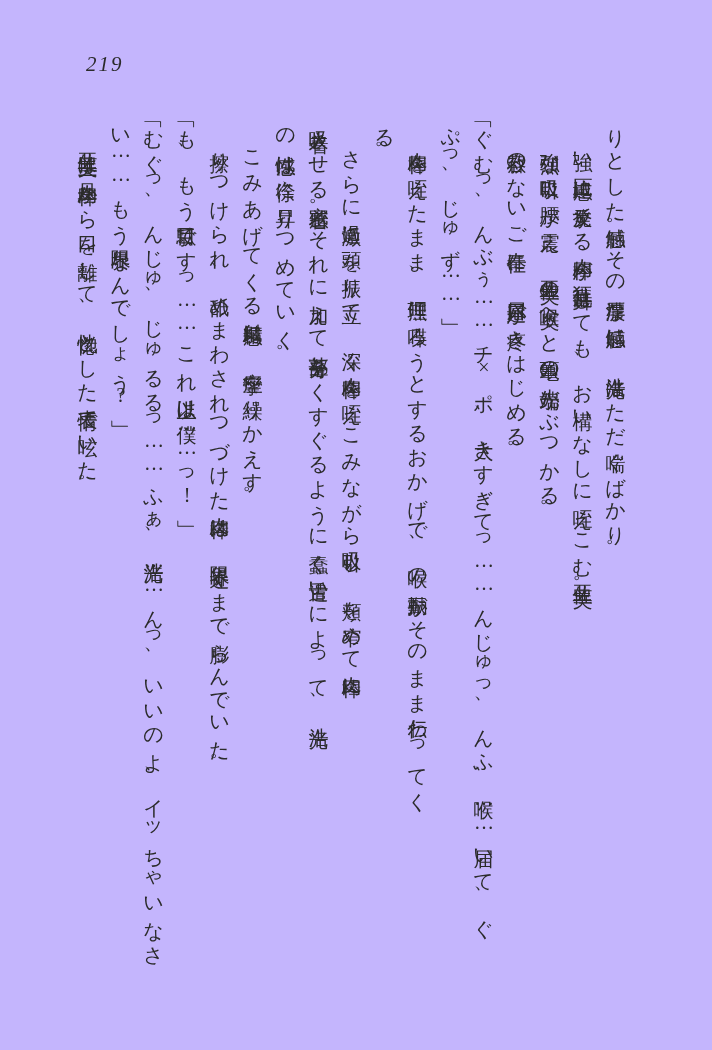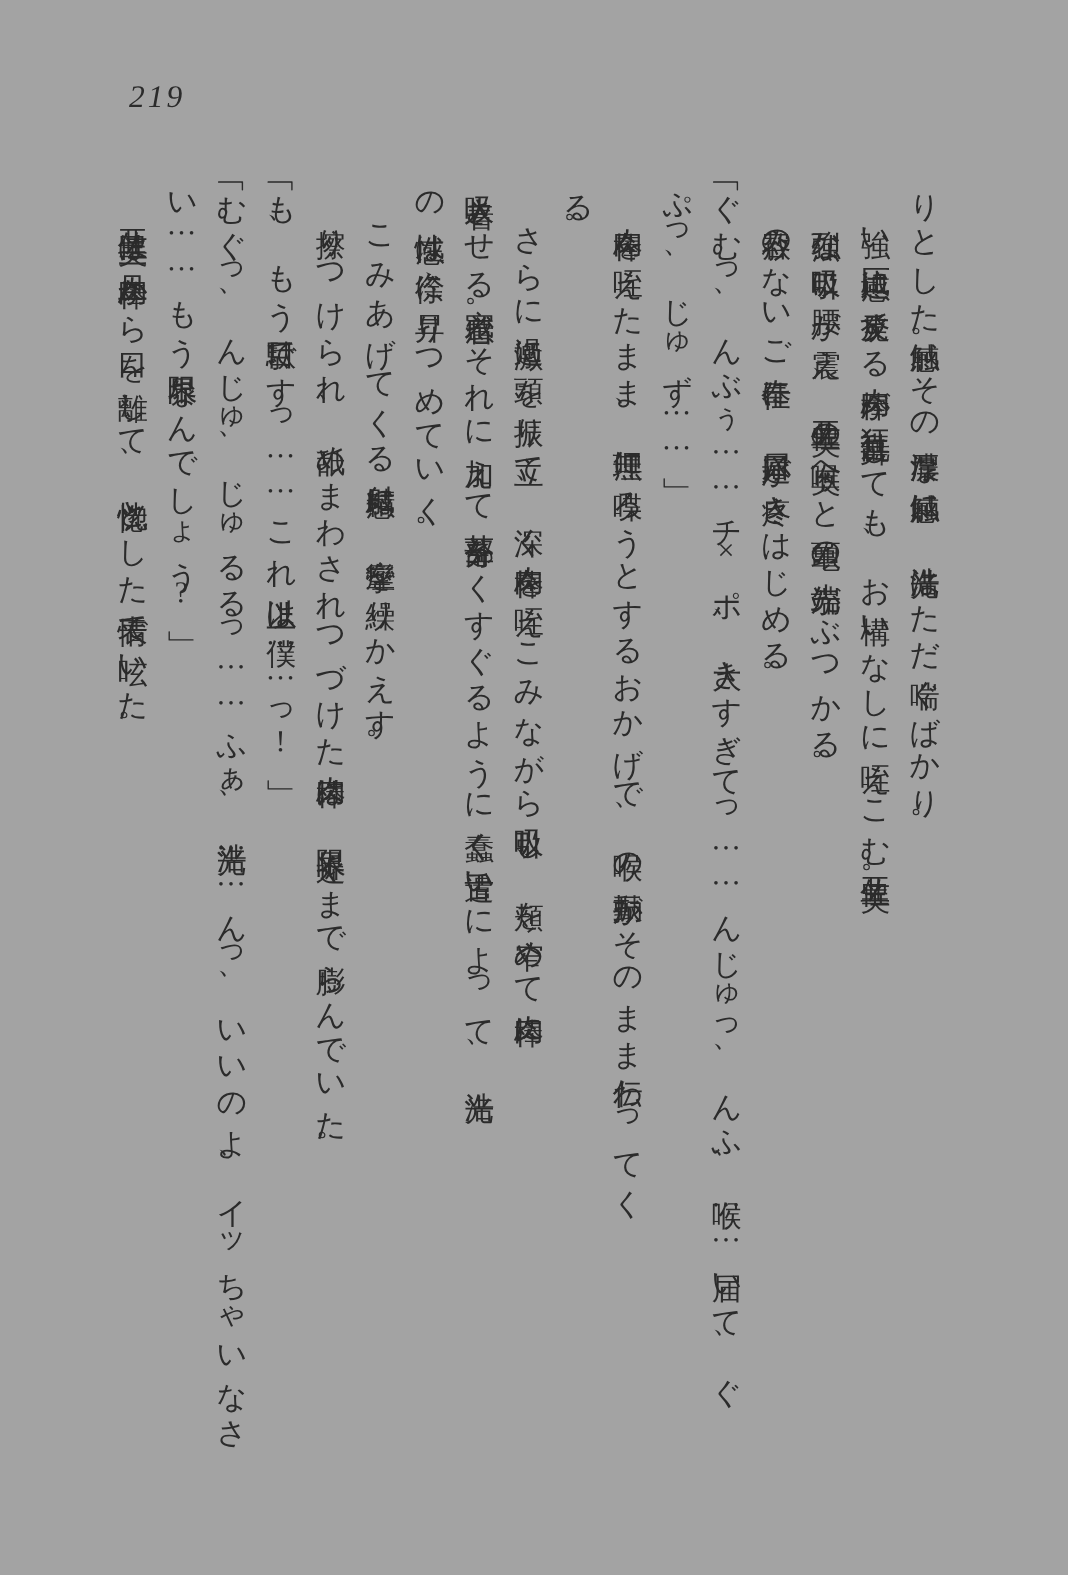--- a/index.html
+++ b/index.html
@@ -4,21 +4,21 @@
 <style>
   html, body {
     margin: 0;
     padding: 0;
     background: #ffffff;
   }
   .book-page {
     position: relative;
     width: 712px;
     height: 1050px;
-    background: #a3a3a3;
+    background: #c4b5fd;
     overflow: hidden;
     font-family: "Liberation Serif", "DejaVu Serif", serif;
   }
   .page-number {
     position: absolute;
     top: 52px;
     left: 86px;
     font-size: 21px;
     letter-spacing: 2px;
     color: #2b2b2b;

